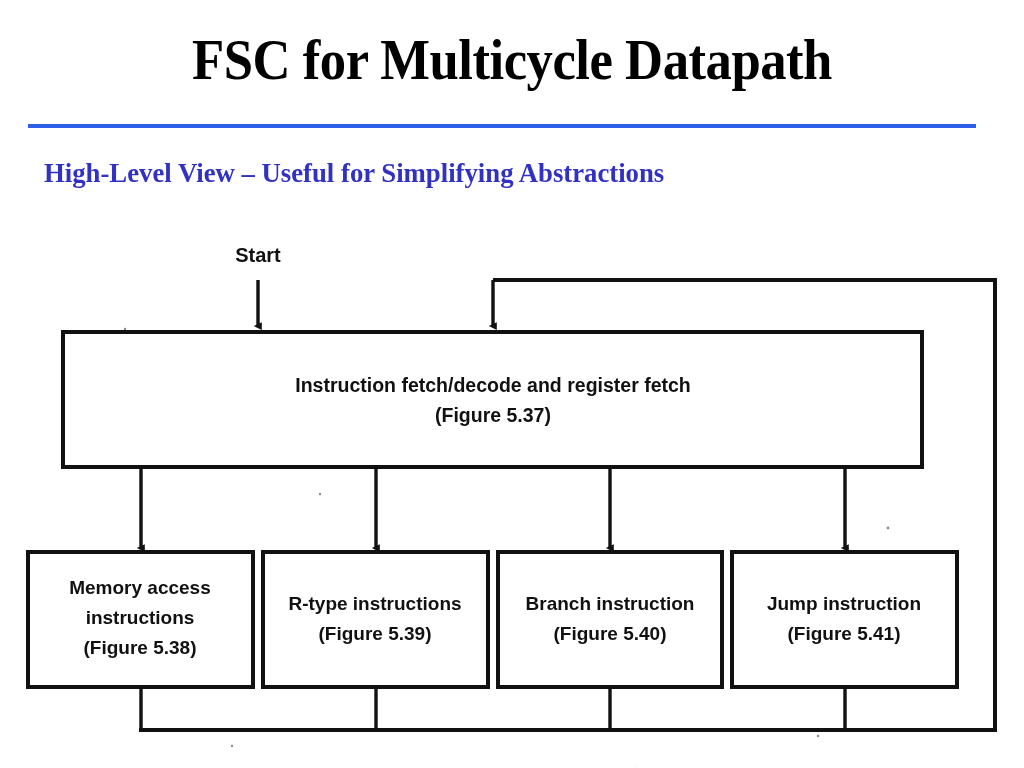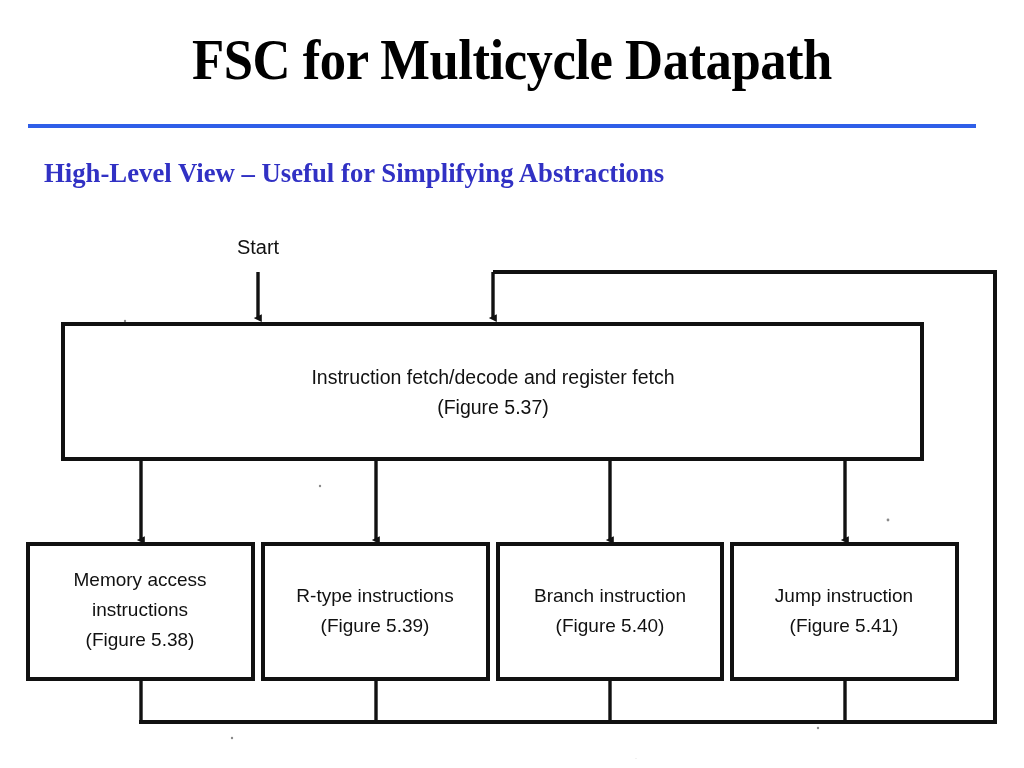--- a/index.html
+++ b/index.html
@@ -54,23 +54,24 @@
     color: #3131c4;
     white-space: nowrap;
     transform: scaleX(0.99);
     transform-origin: 0 50%;
   }
 
   
   #diagram {
     position: absolute;
     left: 0;
-    top: 214px;
+    top: 222px;
     width: 1024px;
     height: 545px;
+    font-weight: bold;
   }
   #diagram svg {
     display: block;
   }
 
   .flow-box-text {
     font-family: "Liberation Sans", "DejaVu Sans", sans-serif;
     font-size: 19.5px;
     fill: #111111;
     text-anchor: middle;

